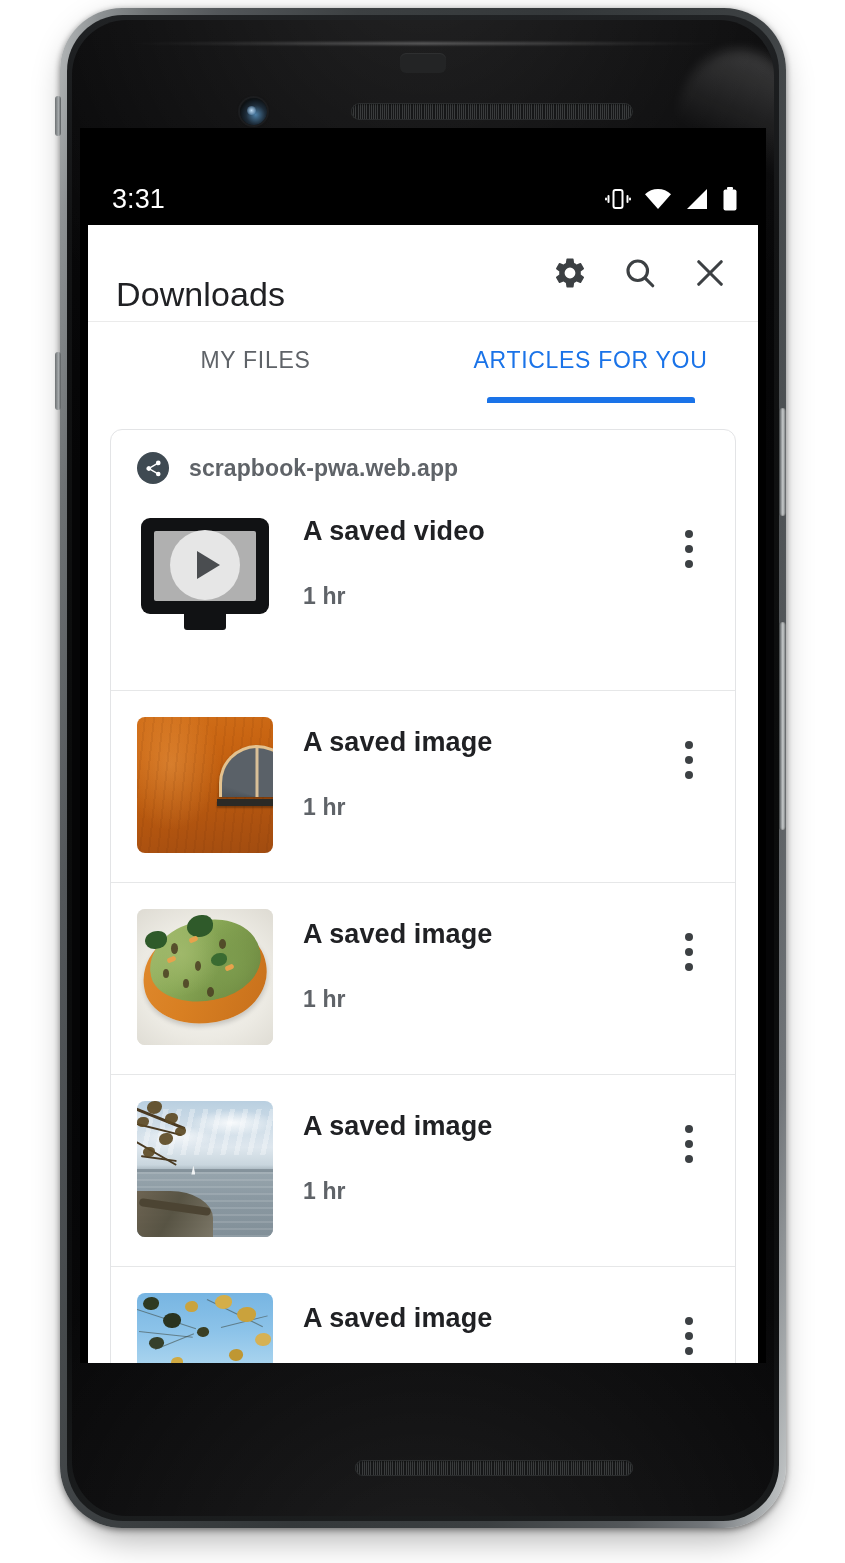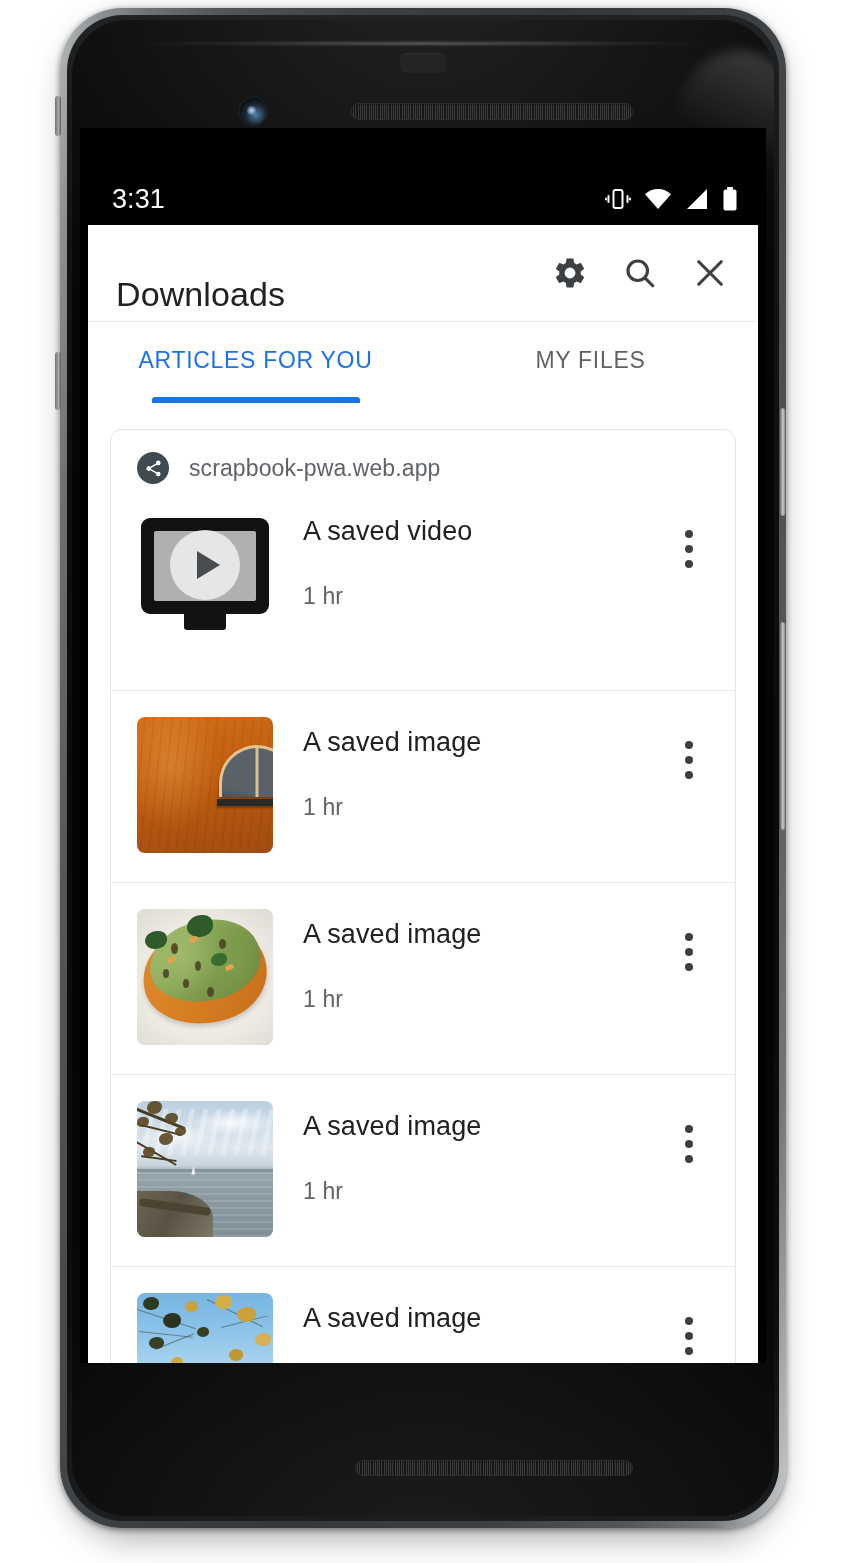--- a/index.html
+++ b/index.html
@@ -272,20 +272,21 @@
   
   .content {
     position: absolute;
     left: 0;
     top: 178px;
     right: 0;
     bottom: 0;
     background: #ffffff;
     padding: 26px 22px 0 22px;
     overflow: hidden;
+    font-weight: bold;
   }
 
   .card {
     background: #ffffff;
     border: 1px solid #e3e4e6;
     border-radius: 12px;
     overflow: hidden;
   }
 
   .card-header {
@@ -697,26 +698,26 @@
                 <line x1="4.5" y1="4.5" x2="19.5" y2="19.5"></line>
                 <line x1="19.5" y1="4.5" x2="4.5" y2="19.5"></line>
               </svg>
             </span>
           </div>
 
         </div>
       </div>
 
       <div class="tabs">
+        <div class="tab">
+          <span>MY FILES</span>
+        </div>
         <div class="tab active">
           <span>ARTICLES FOR YOU</span>
           <div class="tab-indicator"></div>
-        </div>
-        <div class="tab">
-          <span>MY FILES</span>
         </div>
       </div>
 
       <div class="content">
 
         <div class="card">
 
           <div class="card-header">
             <div class="share-badge">
               <svg width="19" height="19" viewBox="0 0 24 24" fill="#ffffff">

